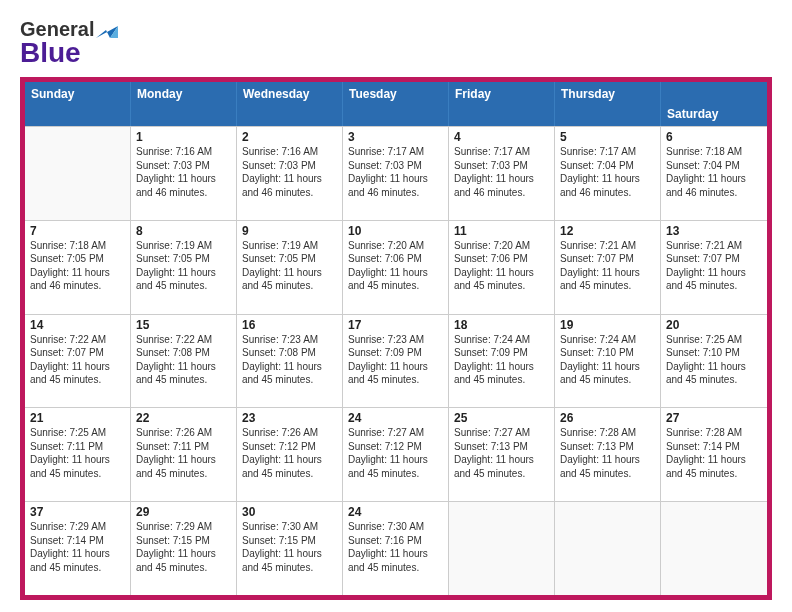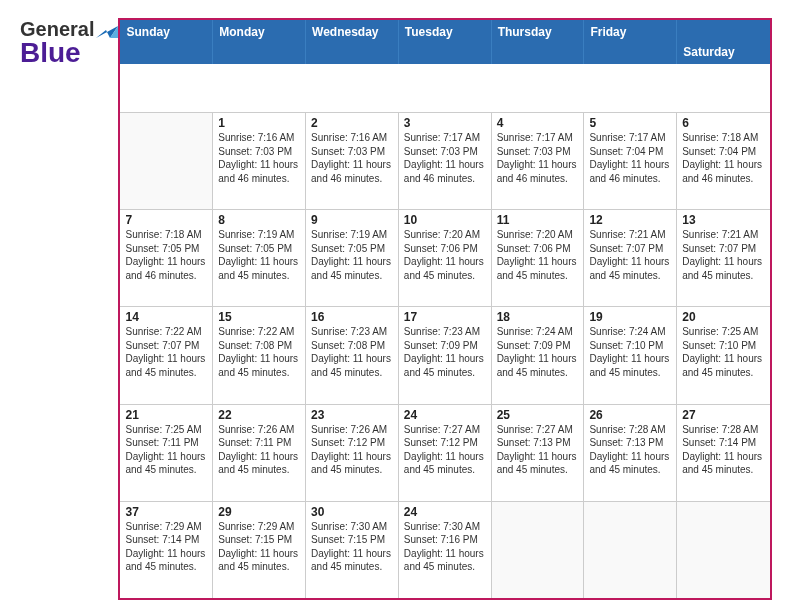--- a/index.html
+++ b/index.html
@@ -8,21 +8,21 @@
       height: 612px;
       background: #ffffff;
       font-family: Arial, sans-serif;
       overflow: hidden;
     }
     .page {
       width: 792px;
       height: 612px;
       padding: 18px 20px 12px 20px;
       display: flex;
-      flex-direction: row;
+      flex-direction: column;
     }
     .header {
       display: flex;
       align-items: flex-start;
       justify-content: space-between;
       margin-bottom: 8px;
     }
     .logo {
       display: flex;
       flex-direction: column;
@@ -38,22 +38,21 @@
     }
     .subtitle {
       font-size: 15px;
       color: #444;
       margin-top: 2px;
     }
     .calendar {
       flex: 1;
       display: flex;
       flex-direction: column;
-      border: 2px solid #be185d;
-      gap: 48px;
+      border: 5px solid #be185d;
     }
     .cal-header-row {
       display: grid;
       grid-template-columns: repeat(7, 1fr);
       background: #2b6cb0;
     }
     .cal-header-cell {
       color: #fff;
       font-size: 12px;
       font-weight: bold;
@@ -116,22 +115,22 @@
       <div class="subtitle"></div>
     </div>
   </div>
 
   <div class="calendar">
     <div class="cal-header-row">
     <div class="cal-header-cell">Sunday</div>
         <div class="cal-header-cell">Monday</div>
         <div class="cal-header-cell">Wednesday</div>
         <div class="cal-header-cell">Tuesday</div>
+        <div class="cal-header-cell">Friday</div>
         <div class="cal-header-cell">Thursday</div>
-        <div class="cal-header-cell">Friday</div>
         <div class="cal-header-cell">Saturday</div>
       </div>
     <div class="cal-body">
     <div class="cal-row">
           <div class="cal-cell empty"></div>
           <div class="cal-cell">
             <div class="day-num">1</div>
             <div class="cell-info" style="white-space: pre-line;">Sunrise: 7:16 AM
 Sunset: 7:03 PM
 Daylight: 11 hours

